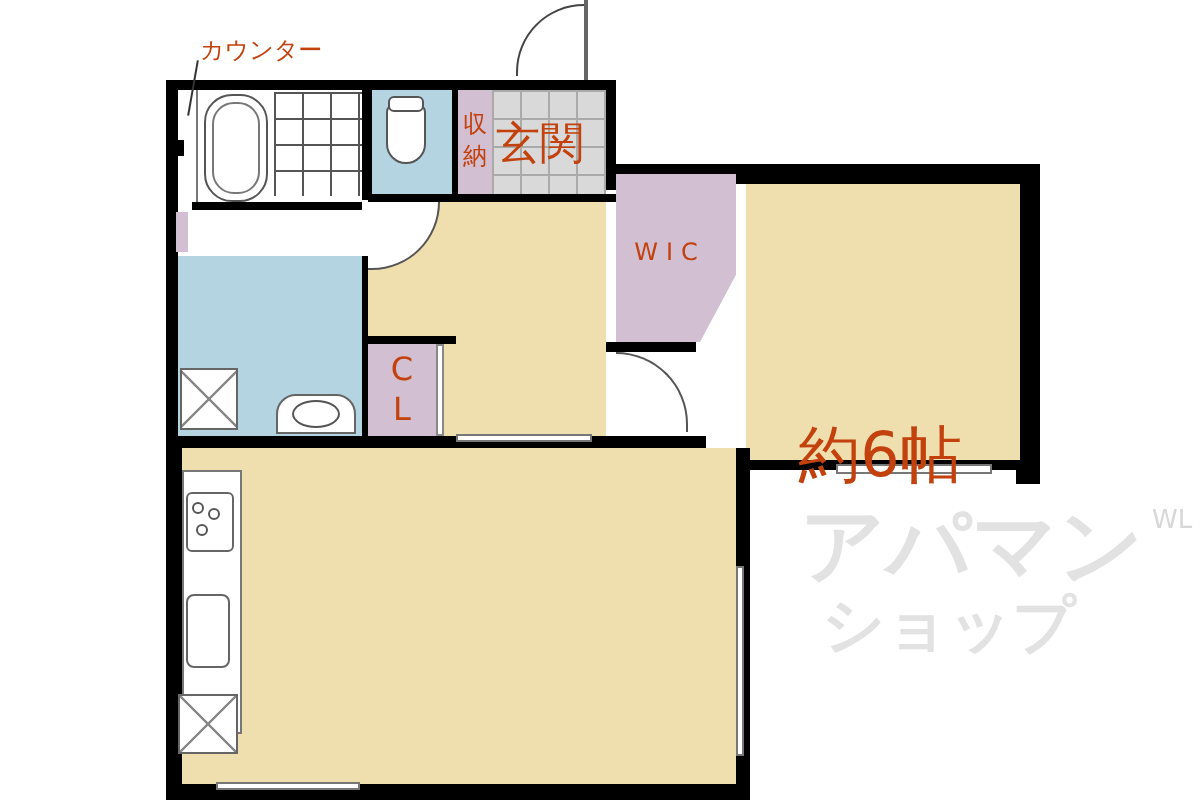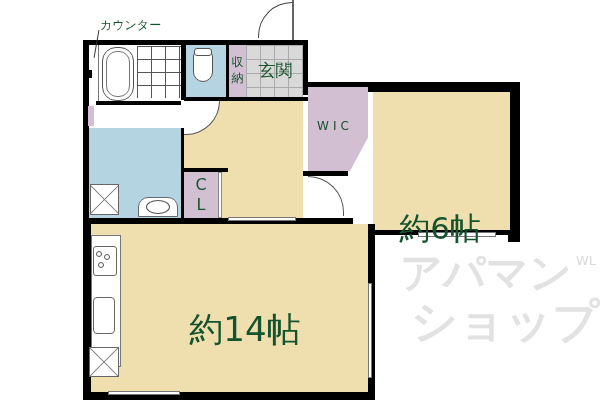--- a/index.html
+++ b/index.html
@@ -5,21 +5,21 @@
   html, body { margin:0; padding:0; }
   body { width:600px; height:400px; background:#ffffff; position:relative; overflow:hidden;
          font-family:"DejaVu Sans", sans-serif; }
   .abs { position:absolute; box-sizing:border-box; }
   .wall { background:#000; }
   .room-beige { background:#efdfae; }
   .room-blue  { background:#b5d4e2; }
   .room-purple{ background:#d2bfd2; }
   .room-gray  { background:#d9d9d9; }
   .white { background:#ffffff; }
-  .label { position:absolute; color:#14532d; white-space:nowrap; text-align:center; line-height:1; }
+  .label { position:absolute; color:#c2410c; white-space:nowrap; text-align:center; line-height:1; }
   .window { position:absolute; background:#fff; border:1px solid #777; box-sizing:border-box; }
   .watermark { position:absolute; color:#e2e2e2; font-weight:bold; line-height:1; white-space:nowrap; }
 </style>
 </head>
 <body>
 
 <div class="abs" style="left:0;top:0;width:600px;height:400px;">
 
   <div class="abs wall" style="left:83px;top:40px;width:225px;height:5px;"></div>
   <div class="abs wall" style="left:83px;top:40px;width:6px;height:190px;"></div>
@@ -44,21 +44,21 @@
   <div class="abs" style="left:194px;top:48px;width:18px;height:8px;border:1.5px solid #555;border-radius:3px;background:#fff;"></div>
   <div class="abs wall" style="left:226px;top:40px;width:3px;height:60px;"></div>
 
   <div class="abs room-purple" style="left:229px;top:45px;width:17px;height:52px;"></div>
   <div class="label" style="left:229px;top:56px;width:17px;font-size:12px;">収</div>
   <div class="label" style="left:229px;top:72px;width:17px;font-size:12px;">納</div>
 
   <div class="abs room-gray" style="left:246px;top:45px;width:57px;height:52px;
        background-image:linear-gradient(#aaa 1px, transparent 1px),linear-gradient(90deg,#aaa 1px, transparent 1px);
        background-size:14px 14px;"></div>
-  <div class="label" style="left:248px;top:62px;width:55px;font-size:17px;">玄関</div>
+  <div class="label" style="left:248px;top:62px;width:39px;font-size:22px;">玄関</div>
 
   <div class="abs" style="left:258px;top:2px;width:34px;height:36px;border-top:1.5px solid #444;border-left:1.5px solid #444;border-radius:34px 0 0 0;"></div>
   <div class="abs" style="left:292px;top:0px;width:2px;height:40px;background:#666;"></div>
   <div class="abs wall" style="left:303px;top:40px;width:5px;height:55px;"></div>
 
   <div class="abs room-beige" style="left:184px;top:101px;width:119px;height:118px;"></div>
   <div class="abs wall" style="left:184px;top:97px;width:124px;height:4px;"></div>
 
   <div class="abs white" style="left:184px;top:101px;width:36px;height:34px;border-right:1.5px solid #555;border-bottom:1.5px solid #555;border-radius:0 0 36px 0;"></div>
 
@@ -103,21 +103,20 @@
 
   <div class="abs white" style="left:91px;top:235px;width:30px;height:132px;border:1px solid #777;"></div>
   <div class="abs white" style="left:93px;top:246px;width:24px;height:30px;border:1px solid #666;border-radius:3px;"></div>
   <div class="abs" style="left:96px;top:251px;width:6px;height:6px;border:1px solid #555;border-radius:50%;"></div>
   <div class="abs" style="left:104px;top:254px;width:6px;height:6px;border:1px solid #555;border-radius:50%;"></div>
   <div class="abs" style="left:98px;top:262px;width:6px;height:6px;border:1px solid #555;border-radius:50%;"></div>
   <div class="abs white" style="left:93px;top:297px;width:22px;height:37px;border:1px solid #666;border-radius:4px;"></div>
   <div class="abs white" style="left:89px;top:347px;width:30px;height:30px;border:1px solid #666;
        background:linear-gradient(45deg, transparent 48%, #888 49%, #888 51%, transparent 52%),linear-gradient(-45deg, transparent 48%, #888 49%, #888 51%, transparent 52%), #fff;"></div>
 
-  <div class="label" style="left:170px;top:312px;width:150px;font-size:34px;">約14帖</div>
 
   <div class="label" style="left:100px;top:19px;font-size:12px;text-align:left;">カウンター</div>
   <div class="abs" style="left:96px;top:30px;width:1px;height:28px;background:#333;transform:rotate(10deg);"></div>
 </div>
 
 <div class="watermark" style="left:400px;top:252px;font-size:42px;text-align:right;">アパマン</div>
-<div class="watermark" style="left:411px;top:298px;font-size:46px;text-align:right;">ショップ</div>
+<div class="watermark" style="left:411px;top:298px;font-size:31px;text-align:right;">ショップ</div>
 <div class="watermark" style="left:532px;top:254px;font-size:13px;font-weight:normal;color:#d8d8d8;margin-left:44px;">WL</div>
 
 </body></html>

